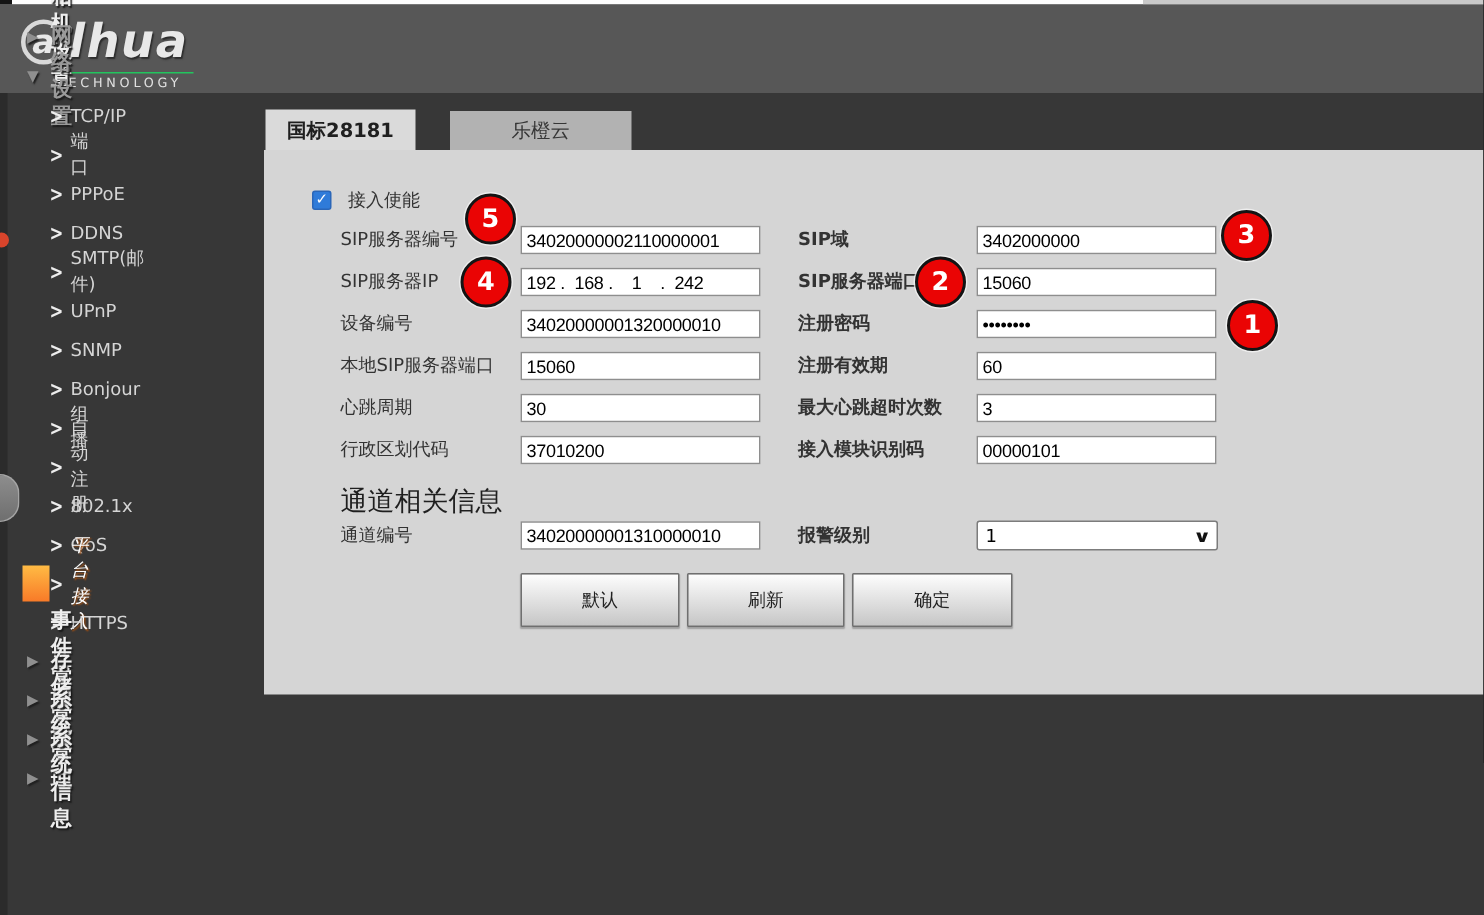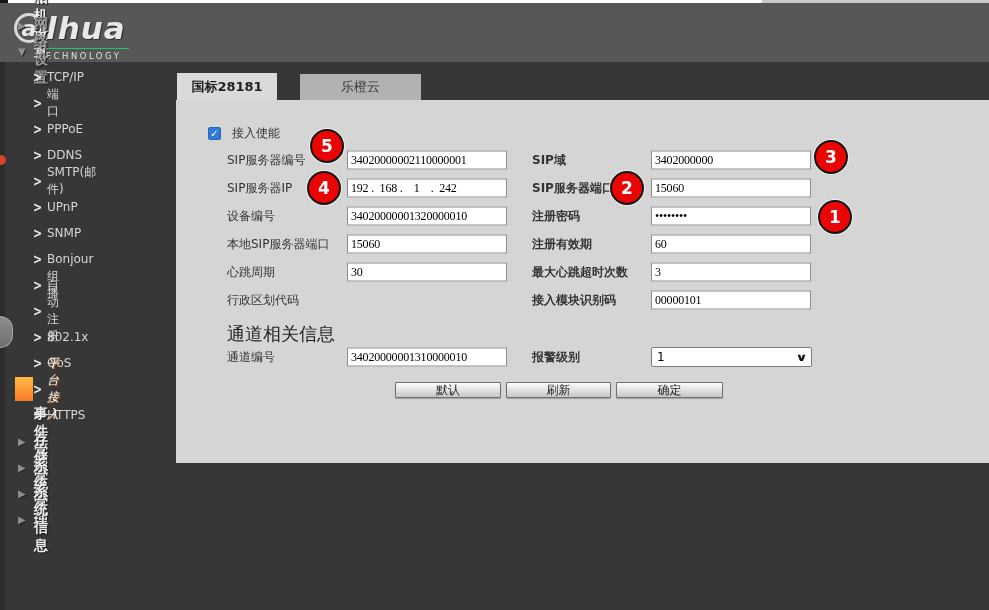--- a/index.html
+++ b/index.html
@@ -57,32 +57,32 @@
   
   .enable-row { position: absolute; left: 208px; top: 121px; height: 24px; display: flex; align-items: center; }
   .checkbox { width: 13px; height: 13px; background: var(--blue); border: 1px solid #2a66b8; border-radius: 2px;
     color: #fff; font-size: 10px; line-height: 11px; text-align: center; cursor: pointer; }
   .enable-label { margin-left: 11px; font-size: 12px; color: #333; }
   .form-row { position: absolute; left: 0; width: 989px; height: 28px; }
   .flabel { position: absolute; top: 50%; transform: translateY(-50%); font-size: 12px; color: #333; white-space: nowrap; }
   .flabel.l { left: 227px; } .flabel.r { left: 532px; font-weight: bold; }
   .finput { position: absolute; top: 50%; transform: translateY(-50%); left: 347px; width: 160px; height: 19px;
     border: 1px solid #8e8e8e; background: #fff; font-size: 12px; letter-spacing: -0.2px;
-    padding: 0 3px; font-family: Liberation Serif, serif; color: #000; }
+    padding: 0 3px; font-family: Liberation Sans, sans-serif; color: #000; }
   .finput.r { left: 651px; }
   .section-header { position: absolute; left: 227px; top: 322px; font-size: 18px; font-weight: normal; color: #1f1f1f; }
   .select {
     position: absolute; left: 651px; top: 347px; width: 161px; height: 20px; background: #fff;
     border: 1px solid #7c7c7c; border-radius: 2px; display: flex; align-items: center;
     padding: 0 5px; font-size: 12px; color: #000; cursor: pointer; }
   .select .chev { position: absolute; right: 5px; font-size: 11px; font-weight: bold; color: #111; transform: scaleX(1.4); }
-  .btn { position: absolute; top: 382px; height: 16px; border: 1px solid #6f6f6f; border-radius: 1px;
+  .btn { position: absolute; top: 382px; height: 36px; border: 1px solid #6f6f6f; border-radius: 1px;
     background: linear-gradient(#fdfdfd, #c6c6c6); font-size: 12px; color: #222;
     display: flex; align-items: center; justify-content: center; cursor: pointer;
-    box-shadow: 0 1px 1px rgba(0,0,0,.25); margin-left: 48px; }
+    box-shadow: 0 1px 1px rgba(0,0,0,.25); }
   
   .ann { position: absolute; width: 34px; height: 34px; border-radius: 50%;
     background: var(--red); border: 2px solid #141414; box-shadow: 0 0 0 1px rgba(245,245,245,.75);
     display: flex; align-items: center; justify-content: center; }
   .ann-num { color: #fff; font-size: 17px; font-weight: bold; }
   .abs-anchor { position: absolute; left: 0; top: 0; width: 0; height: 0; }
 </style>
 </head>
 <body>
 
@@ -232,20 +232,21 @@
     <input class="finput r" value="60" style="">
   </div>
       <div class="form-row" style="top: 258px;">
     <span class="flabel l">心跳周期</span>
     <input class="finput l" value="30" style="">
     <span class="flabel r">最大心跳超时次数</span>
     <input class="finput r" value="3" style="">
   </div>
       <div class="form-row" style="top: 286px;">
     <span class="flabel l">行政区划代码</span>
+    <input class="finput l" value="37010200" style="">
     <span class="flabel r">接入模块识别码</span>
     <input class="finput r" value="00000101" style="">
   </div>
     </div>
 
   <div class="section-header">通道相关信息</div>
 
   <div class="form-row" style="top:343px">
     <span class="flabel l">通道编号</span>
     <input class="finput l" value="34020000001310000010" style="">

